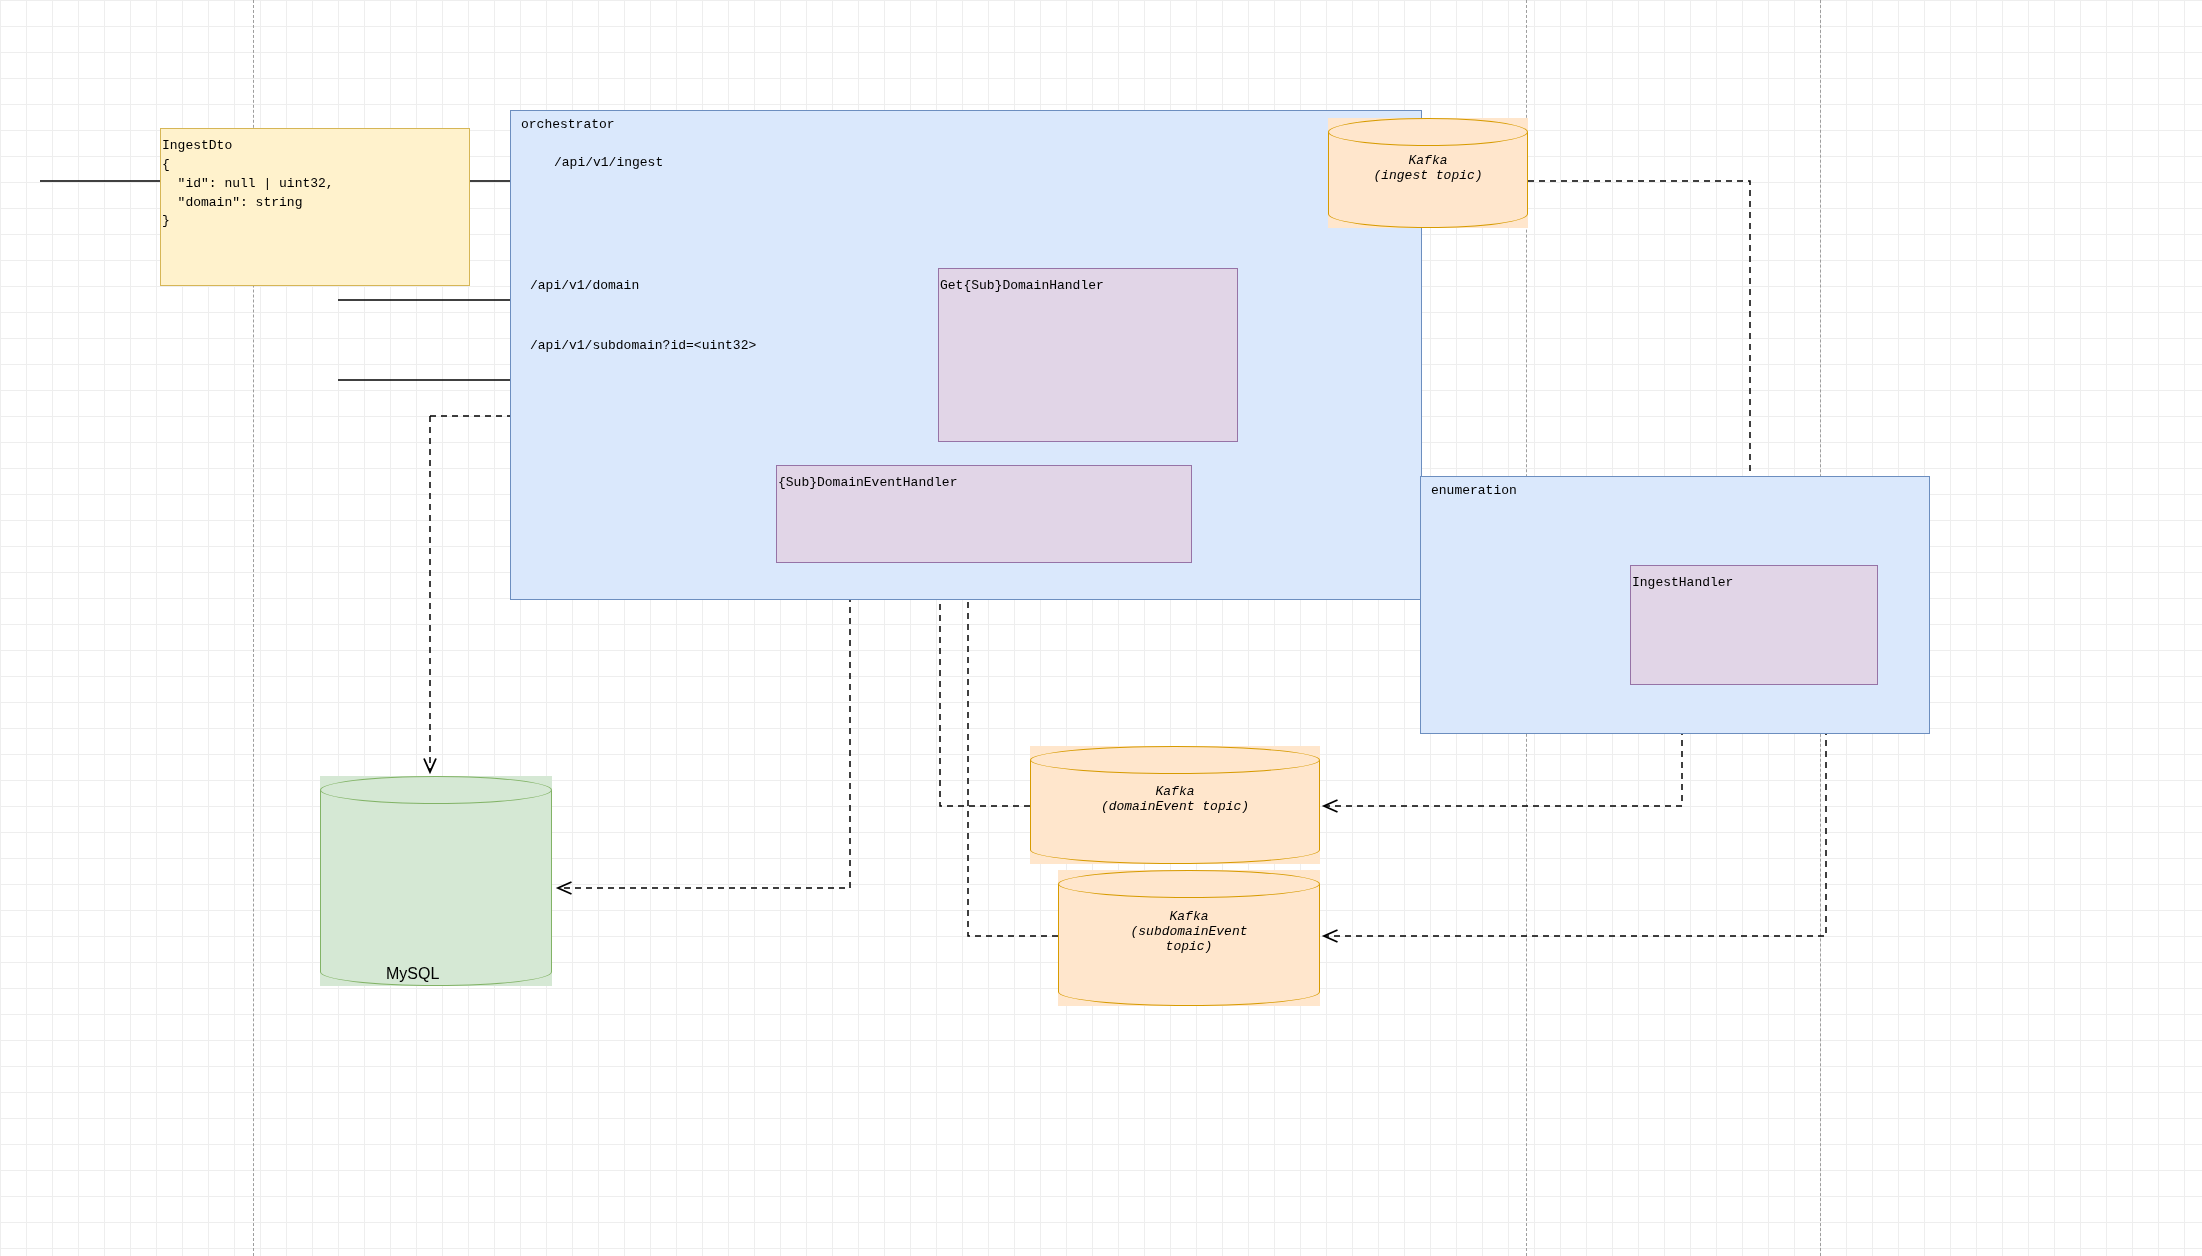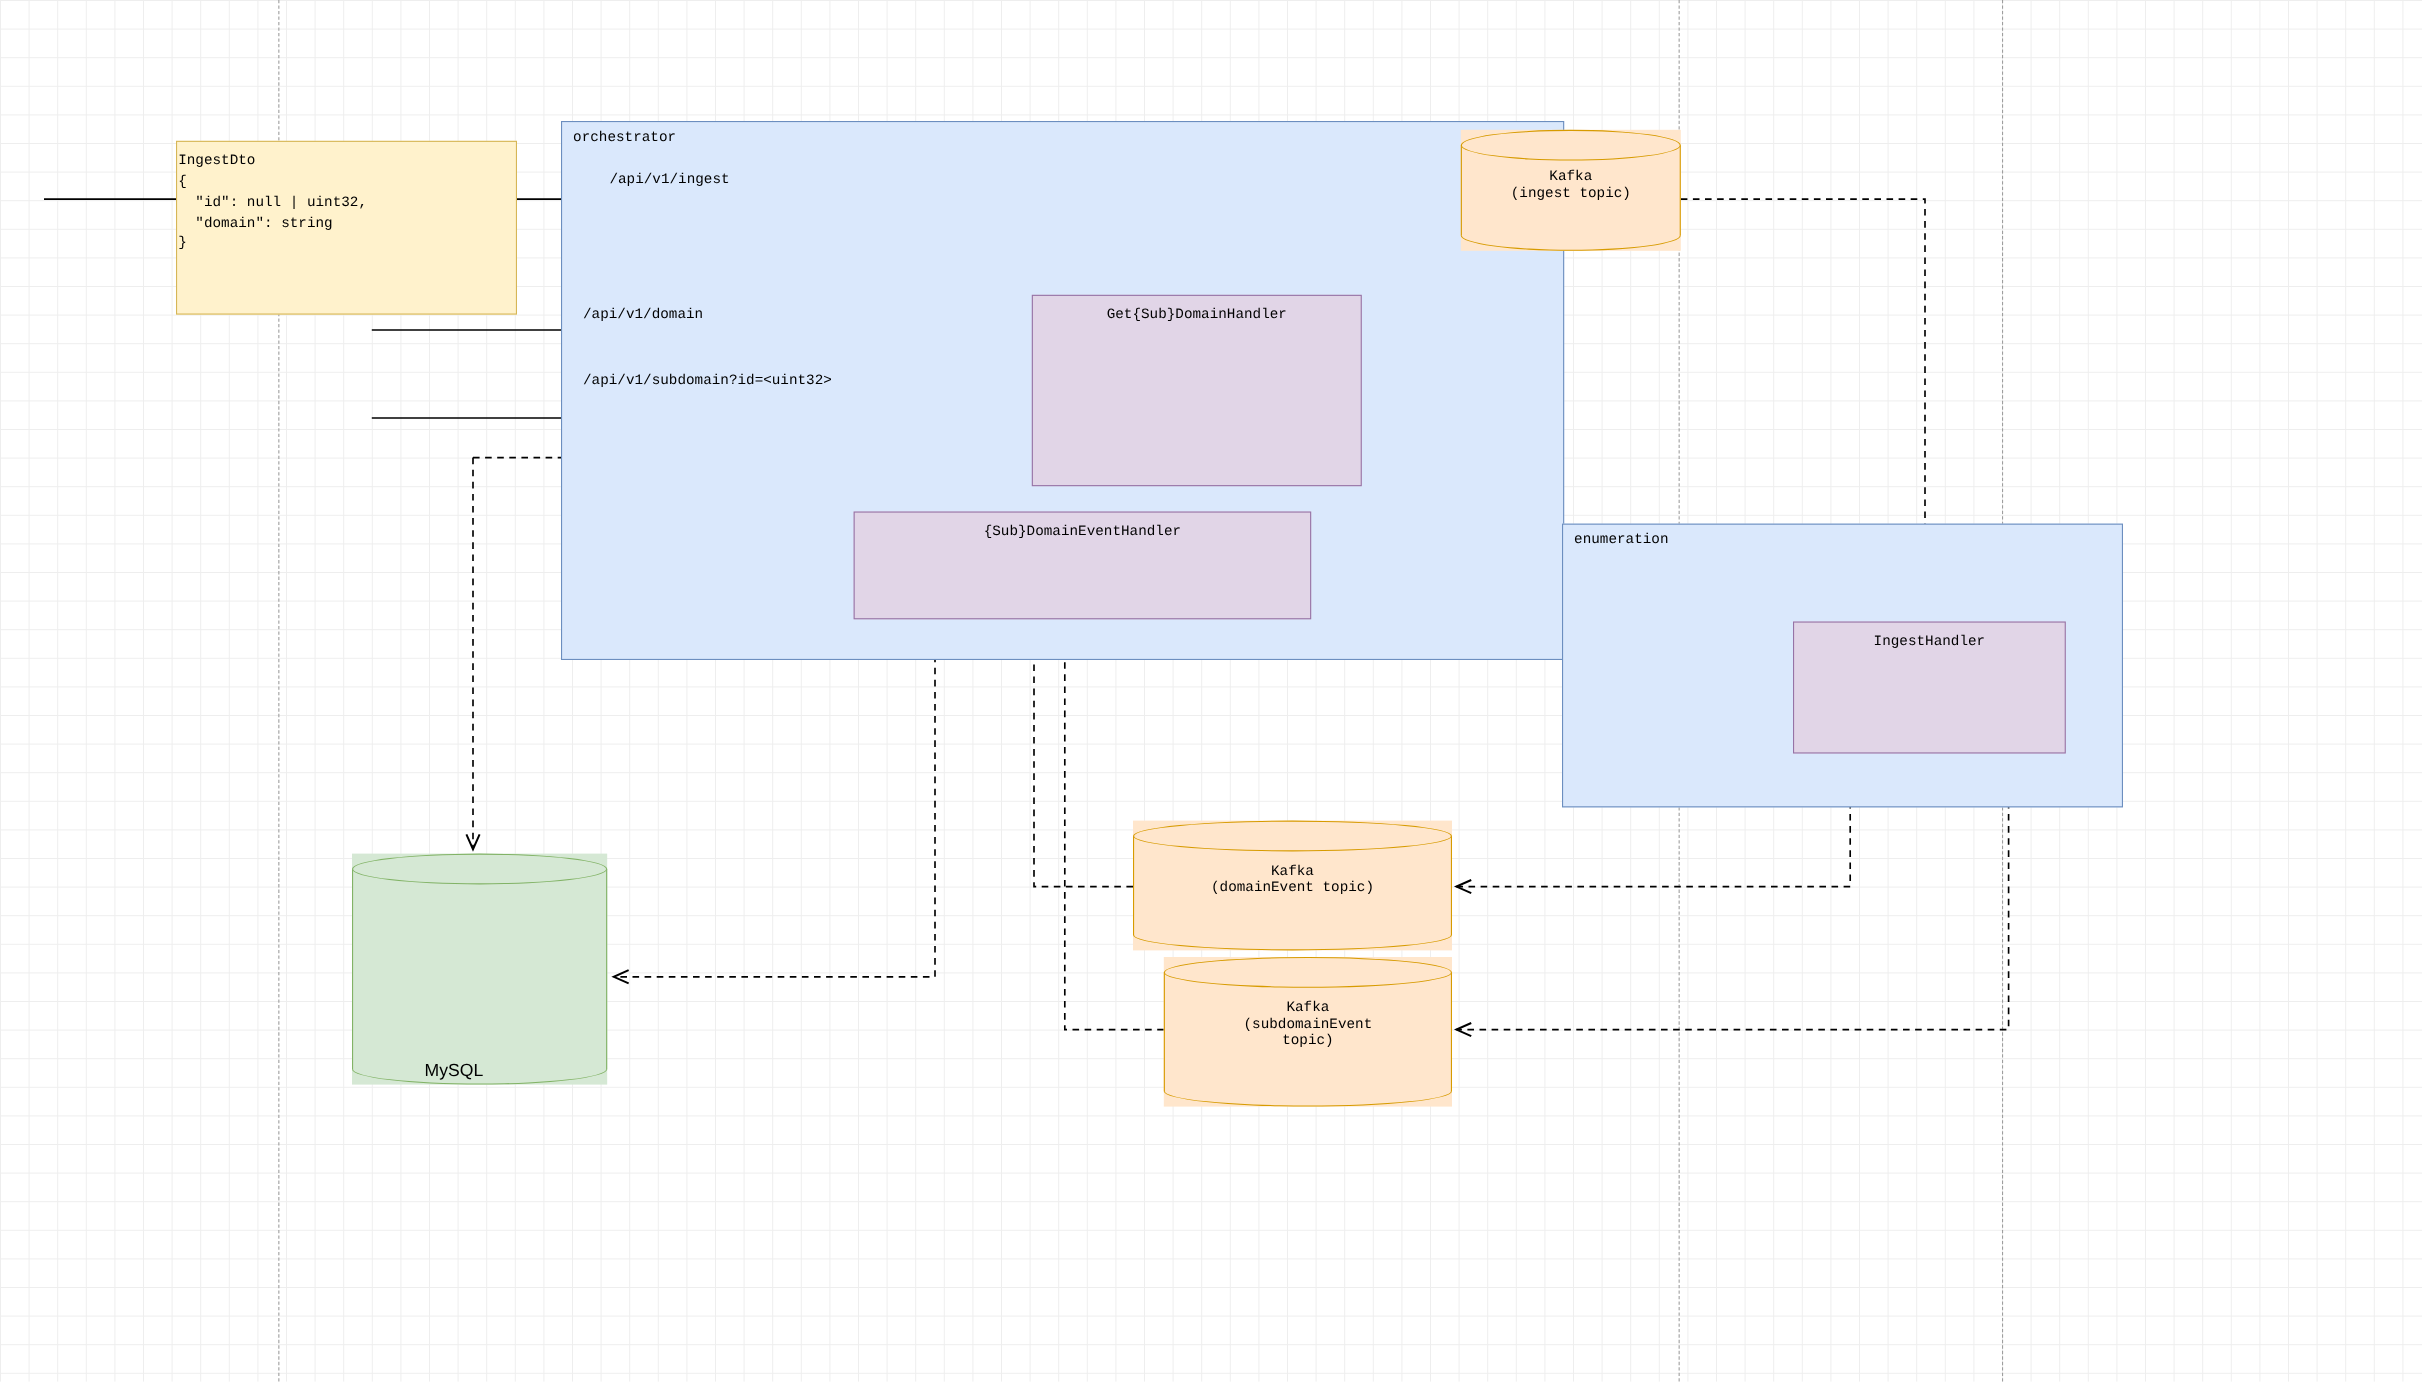--- a/index.html
+++ b/index.html
@@ -43,21 +43,21 @@
     .container-label {
       position: absolute;
       top: 6px;
       left: 10px;
       font-family: 'Courier New', Courier, monospace;
     }
 
     
     .yellow { background: #fff2cc; border-color: #d6b656; }
     .blue   { background: #dae8fc; border-color: #6c8ebf; }
-    .purple { background: #e1d5e7; border-color: #9673a6; text-align: center; }
+    .purple { background: #e1d5e7; border-color: #9673a6; }
     .green  { background: #d5e8d4; border-color: #82b366; }
     .orange { background: #ffe6cc; border-color: #d79b00; }
 
     
     .ingestdto-box { left: 160px; top: 128px; width: 310px; height: 158px; }
     .orch-box { left: 510px; top: 110px; width: 912px; height: 490px; }
     .enum-box { left: 1420px; top: 476px; width: 510px; height: 258px; }
     .handler-get { left: 938px; top: 268px; width: 300px; height: 174px; }
     .handler-evt { left: 776px; top: 465px; width: 416px; height: 98px; }
     .handler-ingest { left: 1630px; top: 565px; width: 248px; height: 120px; }
@@ -96,20 +96,21 @@
       border: 1.5px solid; border-radius: 50%;
     }
     .cylinder .label {
       position: absolute;
       top: 45%; left: 50%;
       transform: translate(-50%, -50%);
       text-align: center;
       white-space: pre;
       z-index: 3;
       font-family: 'Courier New', Courier, monospace;
+      font-style: italic;
     }
     .cylinder.orange .body   { background: #ffe6cc; border-color: #d79b00; }
     .cylinder.orange .top    { background: #ffe6cc; border-color: #d79b00; }
     .cylinder.orange .bottom { background: #ffe6cc; border-color: #d79b00; }
     .cylinder.green .body   { background: #d5e8d4; border-color: #82b366; }
     .cylinder.green .top    { background: #d5e8d4; border-color: #82b366; }
     .cylinder.green .bottom { background: #d5e8d4; border-color: #82b366; }
 
     .kafka-ingest { left: 1328px; top: 118px; width: 200px; height: 110px; }
     .kafka-domain { left: 1030px; top: 746px; width: 290px; height: 118px; }

